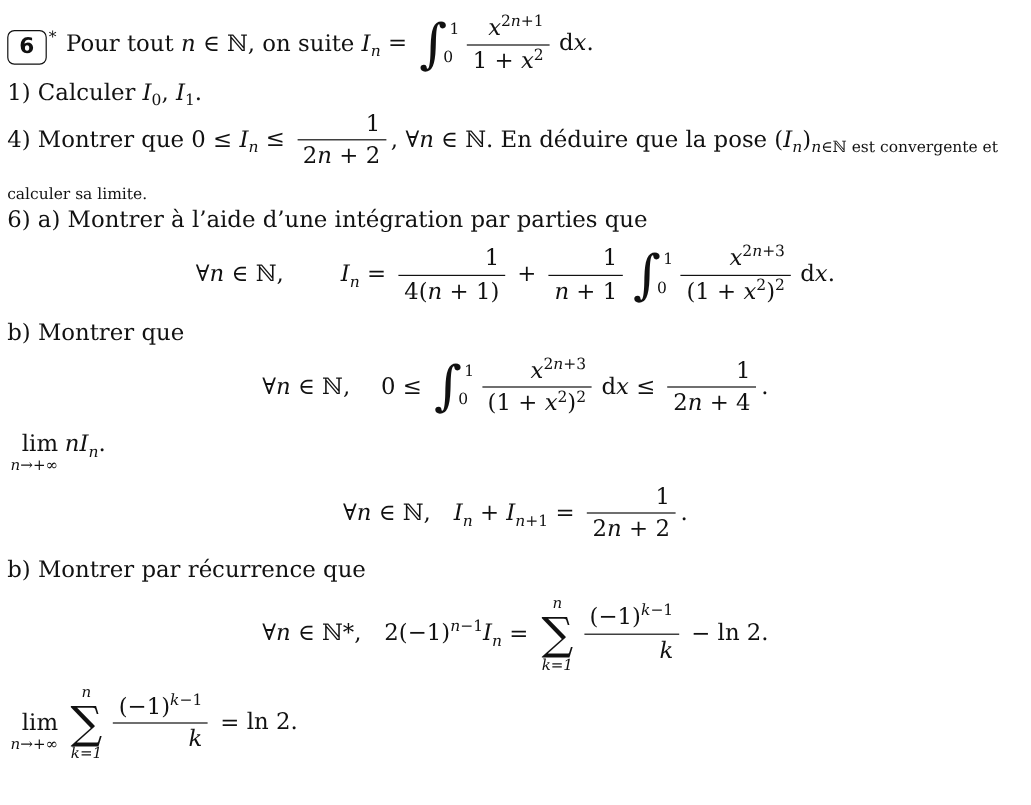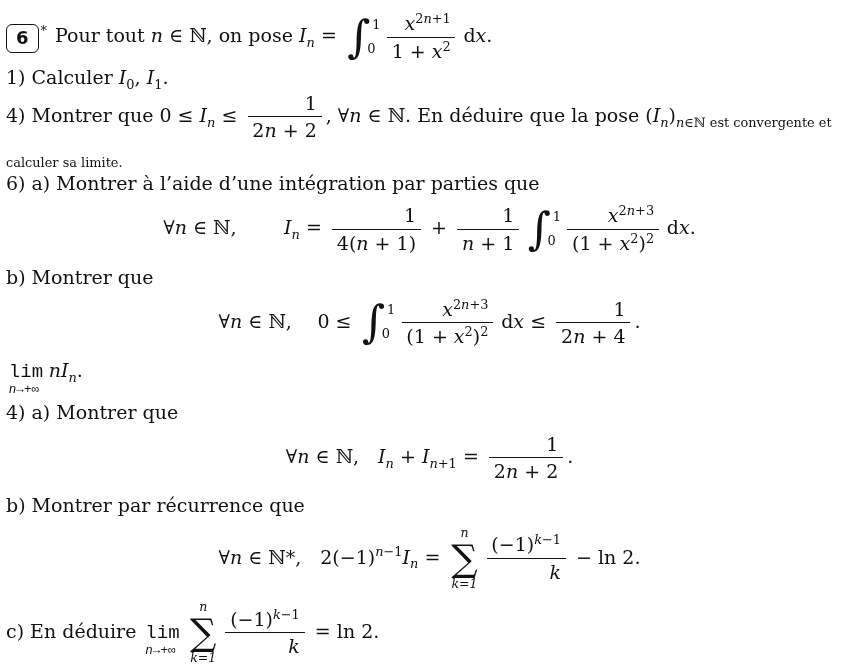--- a/index.html
+++ b/index.html
@@ -51,38 +51,38 @@
   }
   .ilims .iup { align-self:flex-start; margin-left:0.15em; }
   .ilims .ilo { align-self:flex-start; margin-left:-0.25em; }
 
   
   .sum { display:inline-flex; flex-direction:column; align-items:center; vertical-align:middle; margin:0 0.25em; }
   .sum .slim { font-size:0.66em; line-height:1.15; }
   .sum .ssign { font-size:1.95em; line-height:0.98; }
 
   
-  .lim { display:inline-flex; flex-direction:column; align-items:flex-start; margin:0 0.3em 0 0.15em;font-family:Liberation Mono, monospace; }
+  .lim { display:inline-flex; flex-direction:column; align-items:flex-end; margin:0 0.3em 0 0.15em; }
   .lim .lword { line-height:1.05; }
   .lim .lsub { font-size:0.66em; line-height:1.15; }
 
   
   .eq { text-align:center; margin:7px 0 9px 0; }
   .gap-lg { display:inline-block; width:2.5em; }
   .gap-md { display:inline-block; width:1.35em; }
   .gap-sm { display:inline-block; width:1.0em; }
 
   .dxgrp { margin-left:0.2em; }
 </style>
 </head>
 <body>
 
 <main>
 
-  <p class="line"><span class="badge"><span>6</span></span><sup class="bstar">*</sup><span>Pour tout </span><span class="it">n</span><span> ∈ ℕ, </span><span>on pose </span><span class="it">I</span><sub class="it">n</sub><span class="op">=</span><span class="intgrl">
+  <p class="line"><span class="badge"><span>6</span></span><sup class="bstar">*</sup><span>Pour tout </span><span class="it">n</span><span> ∈ ℕ, </span><span>on suite </span><span class="it">I</span><sub class="it">n</sub><span class="op">=</span><span class="intgrl">
         <span class="isign">∫</span>
         <span class="ilims">
           <span class="iup">1</span>
           <span class="ilo">0</span>
         </span>
       </span><span class="frac">
         <span class="fnum"><span class="it">x</span><sup><span>2</span><span class="it">n</span><span>+1</span></sup></span>
         <span class="fden"><span>1 + </span><span class="it">x</span><sup>2</sup></span>
       </span><span class="dxgrp"><span>d</span><span class="it">x</span><span>.</span></span>
   </p>
@@ -134,43 +134,41 @@
         <span class="fden"><span>2</span><span class="it">n</span><span> + 4</span></span>
       </span><span>.</span>
   </div>
 
   <p class="line"><span class="lim">
         <span class="lword">lim</span>
         <span class="lsub it">n→+∞</span>
       </span><span class="it">n</span><span class="it">I</span><sub class="it">n</sub><span>.</span>
   </p>
 
-  <p class="line"><span>4) a) Montrer que</span>
-  </p>
 
   <div class="eq"><span>∀</span><span class="it">n</span><span> ∈ ℕ,</span><span class="gap-sm"></span><span class="it">I</span><sub class="it">n</sub><span class="op">+</span><span class="it">I</span><sub><span class="it">n</span><span>+1</span></sub><span class="op">=</span><span class="frac">
         <span class="fnum">1</span>
         <span class="fden"><span>2</span><span class="it">n</span><span> + 2</span></span>
       </span><span>.</span>
   </div>
 
   <p class="line"><span>b) Montrer par récurrence que</span>
   </p>
 
   <div class="eq"><span>∀</span><span class="it">n</span><span> ∈ ℕ*,</span><span class="gap-sm"></span><span>2(−1)</span><sup><span class="it">n</span><span>−1</span></sup><span class="it">I</span><sub class="it">n</sub><span class="op">=</span><span class="sum">
         <span class="slim it">n</span>
         <span class="ssign">∑</span>
         <span class="slim it">k=1</span>
       </span><span class="frac">
         <span class="fnum"><span>(−1)</span><sup><span class="it">k</span><span>−1</span></sup></span>
         <span class="fden it">k</span>
       </span><span class="op">−</span><span>ln 2.</span>
   </div>
 
-  <p class="line"><span>c) En déduire </span><span class="lim">
+  <p class="line"><span class="lim">
         <span class="lword">lim</span>
         <span class="lsub it">n→+∞</span>
       </span><span class="sum">
         <span class="slim it">n</span>
         <span class="ssign">∑</span>
         <span class="slim it">k=1</span>
       </span><span class="frac">
         <span class="fnum"><span>(−1)</span><sup><span class="it">k</span><span>−1</span></sup></span>
         <span class="fden it">k</span>
       </span><span class="op">=</span><span>ln 2.</span>

